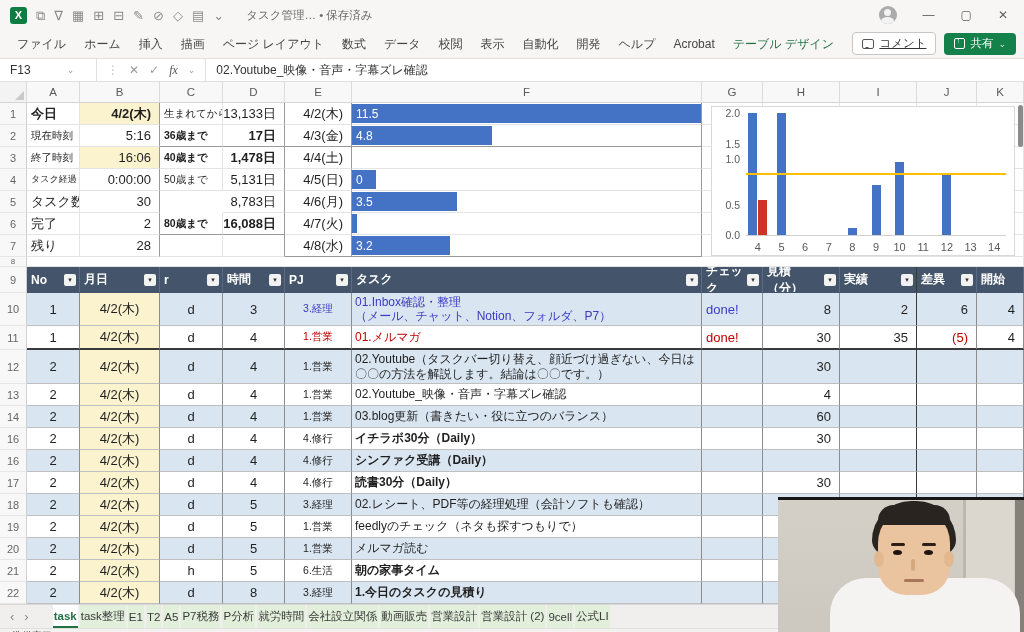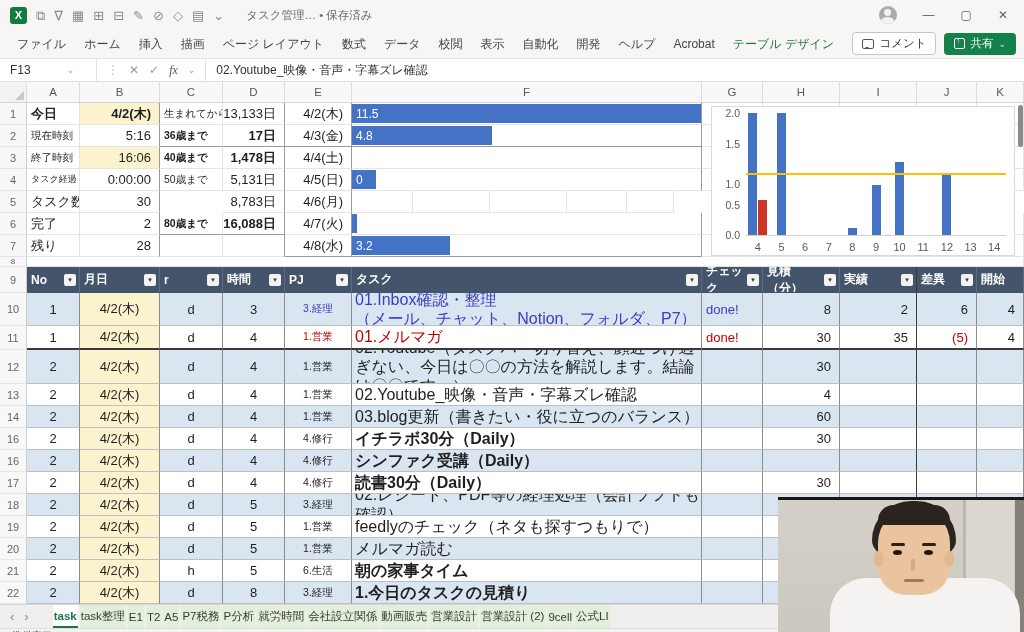--- a/index.html
+++ b/index.html
@@ -21,21 +21,21 @@
   .avatar::before{content:"";position:absolute;left:5.5px;top:3px;width:7px;height:7px;border-radius:50%;background:#F2F2F2;}
   .avatar::after{content:"";position:absolute;left:2.5px;top:11px;width:13px;height:8px;border-radius:50%;background:#F2F2F2;}
   .wbtn{color:#5f5f5f;font-size:12px;line-height:1;}
   
   .ribbon{height:28px;background:#F7F6F4;display:flex;align-items:center;border-bottom:1px solid #E3E1DE;position:relative;}
   .rtabs{display:flex;align-items:center;gap:0;padding-left:8px;}
   .rtab{font-size:12px;color:#444;padding:0 9px;white-space:nowrap;}
   .rtab.ctx{color:#217346;}
   .ribbon-right{position:absolute;right:8px;top:2px;display:flex;align-items:center;gap:8px;}
   .cmt-btn{display:flex;align-items:center;gap:5px;border:1px solid #C8C6C4;background:#fff;border-radius:4px;
-           height:21px;padding:0 9px;font-size:11.5px;color:#333;}
+           height:21px;padding:0 9px;font-size:11.5px;color:#333;text-decoration:underline;}
   .bubble{width:10px;height:8px;border:1.2px solid #555;border-radius:2px;position:relative;}
   .bubble::after{content:"";position:absolute;left:2px;bottom:-3px;border:2px solid transparent;border-top-color:#555;}
   .share-btn{display:flex;align-items:center;gap:5px;background:#14804A;border-radius:4px;height:22px;padding:0 10px;
              font-size:11.5px;color:#fff;}
   .share-ic{width:9px;height:9px;border:1.2px solid #fff;border-radius:2px;position:relative;}
   .share-ic::after{content:"↑";position:absolute;left:1px;top:-2px;font-size:7px;color:#fff;}
   
   .fbar{height:22px;display:flex;align-items:center;background:#fff;border-bottom:1px solid #E0E0E0;font-size:12px;}
   .namebox{width:86px;height:100%;display:flex;align-items:center;padding-left:10px;color:#333;gap:36px;border-right:1px solid #E0E0E0;}
   .fbtns{display:flex;align-items:center;gap:10px;padding:0 10px;color:#9a9a9a;border-right:1px solid #E0E0E0;height:100%;}
@@ -64,21 +64,21 @@
   .fbarfill{position:absolute;left:0;top:1px;bottom:1px;background:#4472C4;}
   .fbarlab{position:relative;color:#fff;font-size:12px;padding-left:4px;z-index:1;}
   
   .th{background:#44546A;color:#fff;font-weight:bold;font-size:12px;border-right:1px solid #5A6B85;
       border-bottom:1px solid #44546A;display:flex;align-items:center;padding-left:4px;box-sizing:border-box;overflow:hidden;}
   .filterchip{margin-left:auto;margin-right:3px;width:12px;height:12px;background:#F2F2F2;border-radius:2px;color:#333;
               font-size:7px;display:flex;align-items:center;justify-content:center;flex:0 0 auto;}
   .tcell{border-right:1px solid #8C8C8C;border-bottom:1px solid #BFBFBF;}
   .band{background:#D9E5F1;}
   .txt-blue{color:#3B3BC4;} .txt-red{color:#C00000;}
-  .task{font-size:16px;white-space:pre-line;line-height:1.2;padding-left:3px;}
+  .task{font-size:12px;white-space:pre-line;line-height:1.2;padding-left:3px;}
   .dk-right{border-right:1px solid #3a3a3a !important;}
   .thickb{border-bottom:2px solid #3a3a3a !important;}
   
   .chart{position:absolute;left:711px;top:3px;width:304px;height:150px;background:#fff;border:1px solid #D9D9D9;box-sizing:border-box;}
   .ylab{position:absolute;width:26px;text-align:right;font-size:10.5px;color:#595959;}
   .xlab{position:absolute;font-size:11px;color:#595959;text-align:center;}
   .plot{position:absolute;left:34px;top:6px;width:260px;height:122px;border-bottom:1px solid #D0D0D0;}
   .bar{position:absolute;bottom:0;}
   .refline{position:absolute;left:0;right:0;height:2px;}
   .vthumb{position:absolute;right:1px;top:2px;width:5px;height:42px;background:#8a8a8a;border-radius:3px;}
@@ -263,20 +263,24 @@
         <div class="cell" style="flex: 0 0 60px;"></div>
         <div class="cell" style="flex: 0 0 47px;"></div>
       </div>
       <div class="srow" style="height: 22px;">
         <div class="gut">5</div>
         <div class="cell padl" style="flex: 0 0 53px;">タスク数</div>
         <div class="cell padr dkr" style="flex: 0 0 80px;">30</div>
         <div class="cell padl f10" style="flex: 0 0 63px; margin-top: 24px;">60歳まで</div>
         <div class="cell padr dkr" style="flex: 0 0 62px;">8,783日</div>
         <div class="cell padr dkr" style="flex: 0 0 67px;">4/6(月)</div>
+        <div class="cell fbarcell dkr" style="flex: 0 0 350px;">
+          <div class="fbarfill" style="width: 30%; background: rgb(68, 114, 196);"></div>
+          <div class="fbarlab">3.5</div>
+        </div>
         <div class="cell" style="flex: 0 0 61px;"></div>
         <div class="cell" style="flex: 0 0 77px;"></div>
         <div class="cell" style="flex: 0 0 77px;"></div>
         <div class="cell" style="flex: 0 0 60px;"></div>
         <div class="cell" style="flex: 0 0 47px;"></div>
       </div>
       <div class="srow" style="height: 22px;">
         <div class="gut">6</div>
         <div class="cell padl" style="flex: 0 0 53px;">完了</div>
         <div class="cell padr dkr" style="flex: 0 0 80px;">2</div>
@@ -548,21 +552,21 @@
           <div class="bar" style="width: 9px; height: 34.77px; left: 12.3182px; background: rgb(204, 52, 37);"></div>
           <div class="bar" style="width: 9px; height: 122px; left: 30.9545px; background: rgb(68, 114, 196);"></div>
           <div class="bar" style="width: 9px; height: 7.32px; left: 101.864px; background: rgb(68, 114, 196);"></div>
           <div class="bar" style="width: 9px; height: 50.02px; left: 125.5px; background: rgb(68, 114, 196);"></div>
           <div class="bar" style="width: 9px; height: 73.2px; left: 149.136px; background: rgb(68, 114, 196);"></div>
           <div class="bar" style="width: 9px; height: 59.78px; left: 196.409px; background: rgb(68, 114, 196);"></div>
           <div class="refline" style="top: 60px; background: rgb(255, 192, 0);"></div>
         </div>
         <div class="ylab" style="top: 0px; left: 2px;">2.0</div>
         <div class="ylab" style="top: 30.5px; left: 2px;">1.5</div>
-        <div class="ylab" style="top: 71px; left: 2px;">1.0</div>
+        <div class="ylab" style="top: 46px; left: 2px;">1.0</div>
         <div class="ylab" style="top: 91.5px; left: 2px;">0.5</div>
         <div class="ylab" style="top: 122px; left: 2px;">0.0</div>
         <div class="xlab" style="left: 34px; width: 23.6364px; top: 134px;">4</div>
         <div class="xlab" style="left: 57.6364px; width: 23.6364px; top: 134px;">5</div>
         <div class="xlab" style="left: 81.2727px; width: 23.6364px; top: 134px;">6</div>
         <div class="xlab" style="left: 104.909px; width: 23.6364px; top: 134px;">7</div>
         <div class="xlab" style="left: 128.545px; width: 23.6364px; top: 134px;">8</div>
         <div class="xlab" style="left: 152.182px; width: 23.6364px; top: 134px;">9</div>
         <div class="xlab" style="left: 175.818px; width: 23.6364px; top: 134px;">10</div>
         <div class="xlab" style="left: 199.455px; width: 23.6364px; top: 134px;">11</div>

